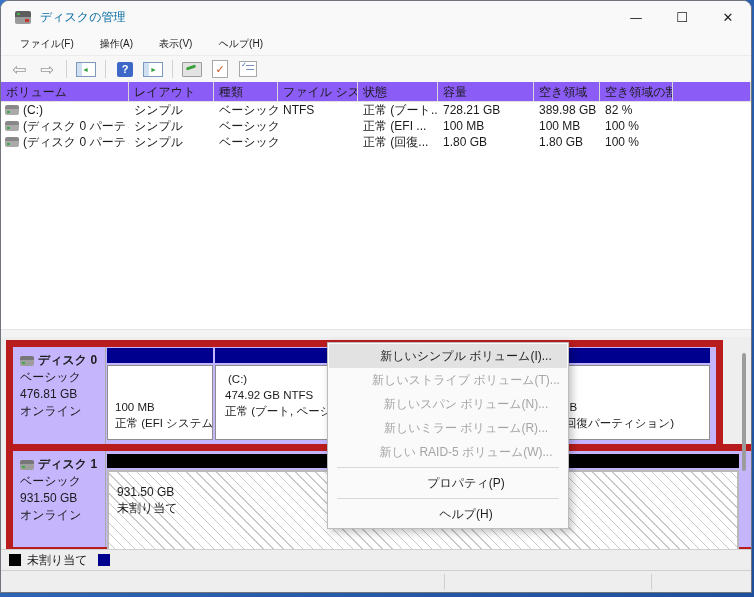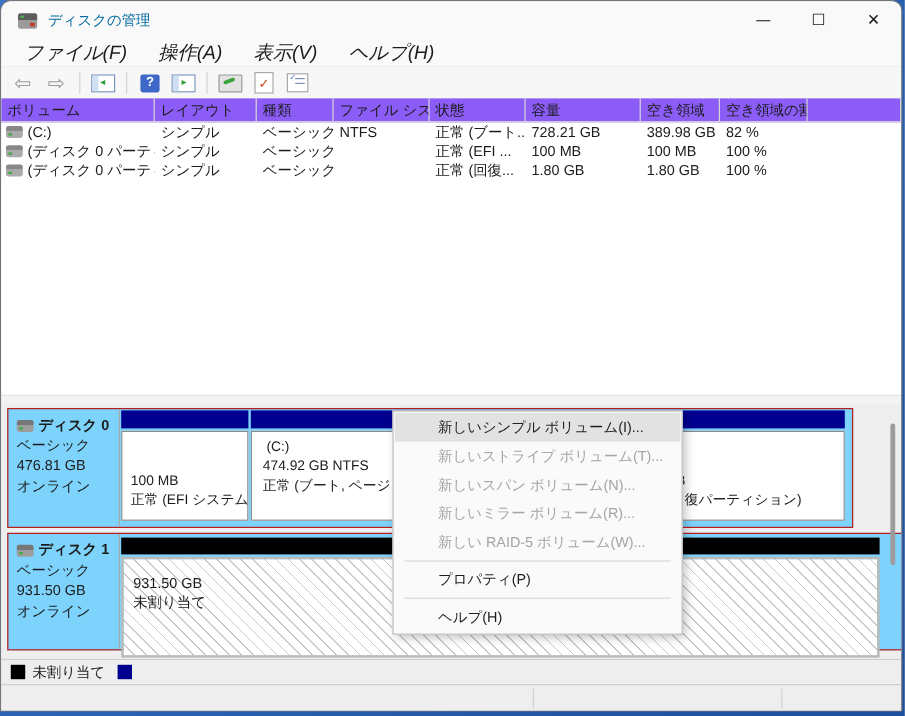--- a/index.html
+++ b/index.html
@@ -20,21 +20,21 @@
     background:linear-gradient(#5d5d5d 0 6px,#9a9a9a 6px 100%);border-radius:2px;}
   .title-icon::after{content:"";position:absolute;left:2px;top:2px;width:3px;height:2px;background:#49b04c;}
   .title-icon::before{content:"";position:absolute;right:2px;bottom:2px;width:4px;height:3px;background:#c23b2e;}
   .title-text{font-size:12px;color:#0369a1;}
   .win-controls{margin-left:auto;display:flex;height:100%;}
   .win-btn{width:46px;height:100%;display:flex;align-items:center;justify-content:center;
     font-size:13px;color:#1b1b1b;font-family:"DejaVu Sans",sans-serif;}
   
   .menubar{height:22px;display:flex;align-items:center;padding-left:10px;background:#f9f9f9;
     border-bottom:1px solid #ececec;}
-  .menu-item{font-size:16px;color:#1b1b1b;padding:2px 9px;margin-right:8px;font-style:italic;}
+  .menu-item{font-size:10px;color:#1b1b1b;padding:2px 9px;margin-right:8px;}
   
   .toolbar{height:26px;display:flex;align-items:center;background:#f7f7f7;
     border-bottom:1px solid #d8d8d8;padding-left:6px;gap:4px;}
   .tb-sep{width:1px;height:18px;background:#d2d2d2;margin:0 3px;}
   .tb-btn{width:24px;height:22px;display:flex;align-items:center;justify-content:center;}
   .tb-arrow{font-size:17px;color:#9b9b9b;line-height:1;}
   .tb-win{width:18px;height:13px;border:1px solid #7d98bd;background:#fff;position:relative;}
   .tb-win::before{content:"";position:absolute;left:0;top:0;width:5px;height:100%;background:#cfe0f2;}
   .tb-win .mini-tri{position:absolute;top:3px;font-size:7px;line-height:1;color:#2e9e39;}
   .tb-win.left .mini-tri{left:5px;}
@@ -61,21 +61,21 @@
   .vol-row .cell{font-size:12px;color:#1b1b1b;padding-left:5px;white-space:nowrap;overflow:hidden;}
   .vol-name{display:flex;align-items:center;gap:4px;padding-left:4px !important;}
   .vol-icon{width:14px;height:10px;flex:0 0 14px;background:linear-gradient(#888 0 4px,#aaa 4px 100%);
     border-radius:2px;position:relative;}
   .vol-icon::after{content:"";position:absolute;left:2px;bottom:2px;width:3px;height:2px;background:#43a847;}
   
   .splitter{position:absolute;left:0;top:328px;width:750px;height:8px;background:#f3f3f3;
     border-top:1px solid #e4e4e4;border-bottom:1px solid #b9b9b9;}
   
   .bottom-pane{position:absolute;left:0;top:336px;width:750px;height:212px;background:#eeeeee;}
-  .disk-row{position:absolute;border:1px solid #b91c1c;background:#7dd3fc;}
+  .disk-row{position:absolute;border:7px solid #b91c1c;background:#c4b5fd;}
   .disk-label{position:absolute;left:0;top:0;bottom:0;width:93px;border-right:1px solid #a9a9a9;
     padding:5px 0 0 7px;box-sizing:border-box;font-size:12px;line-height:17px;color:#1b1b1b;}
   .disk-label .dname{font-weight:bold;display:flex;align-items:center;gap:4px;}
   .disk-icon{width:14px;height:10px;background:linear-gradient(#777 0 4px,#9d9d9d 4px 100%);
     border-radius:2px;position:relative;flex:0 0 14px;}
   .disk-icon::after{content:"";position:absolute;left:2px;bottom:2px;width:3px;height:2px;background:#43a847;}
   .part{position:absolute;top:1px;height:94px;}
   .part-bar{height:15px;background:#00008f;}
   .part-body{margin-top:2px;background:#fff;border:1px solid #8e8e8e;
     height:calc(100% - 15px - 2px - 2px);box-sizing:border-box;
@@ -85,21 +85,21 @@
   .unalloc{position:absolute;left:94px;top:3px;width:632px;height:88px;}
   .unalloc-bar{height:14px;background:#000;}
   .unalloc-body{margin-top:2px;height:calc(100% - 14px - 2px - 4px);border:2px solid #b9b9b9;
     background:repeating-linear-gradient(45deg,#fff 0 6px,#c9c9c9 6px 7px);
     padding:12px 0 0 8px;box-sizing:content-box;font-size:12px;line-height:16px;color:#1b1b1b;}
   .vscroll{position:absolute;left:736px;top:6px;width:12px;height:200px;}
   .vscroll .thumb{position:absolute;left:5px;top:10px;width:4px;height:118px;background:#9c9c9c;border-radius:2px;}
   
   .ctx-menu{position:absolute;left:326px;top:341px;width:240px;background:#fafafa;
     border:1px solid #bcbcbc;box-shadow:3px 3px 8px rgba(0,0,0,0.25);z-index:50;
-    padding:1px 0 2px 0;}
+    padding:1px 0 2px 0;text-align:center;}
   .ctx-item{height:24px;line-height:24px;font-size:12px;color:#1f1f1f;
     padding-left:36px;margin:0 1px;white-space:nowrap;overflow:hidden;}
   .ctx-item.hover{background:#e2e2e2;}
   .ctx-item.disabled{color:#a5a5a5;}
   .ctx-sep{height:1px;background:#d8d8d8;margin:3px 9px;}
   
   .legend{position:absolute;left:0;top:548px;width:750px;height:21px;background:#eeeeee;
     border-top:1px solid #cfcfcf;display:flex;align-items:center;padding-left:8px;box-sizing:border-box;}
   .swatch{width:12px;height:12px;margin-right:6px;flex:0 0 12px;}
   .swatch-black{background:#000;}

